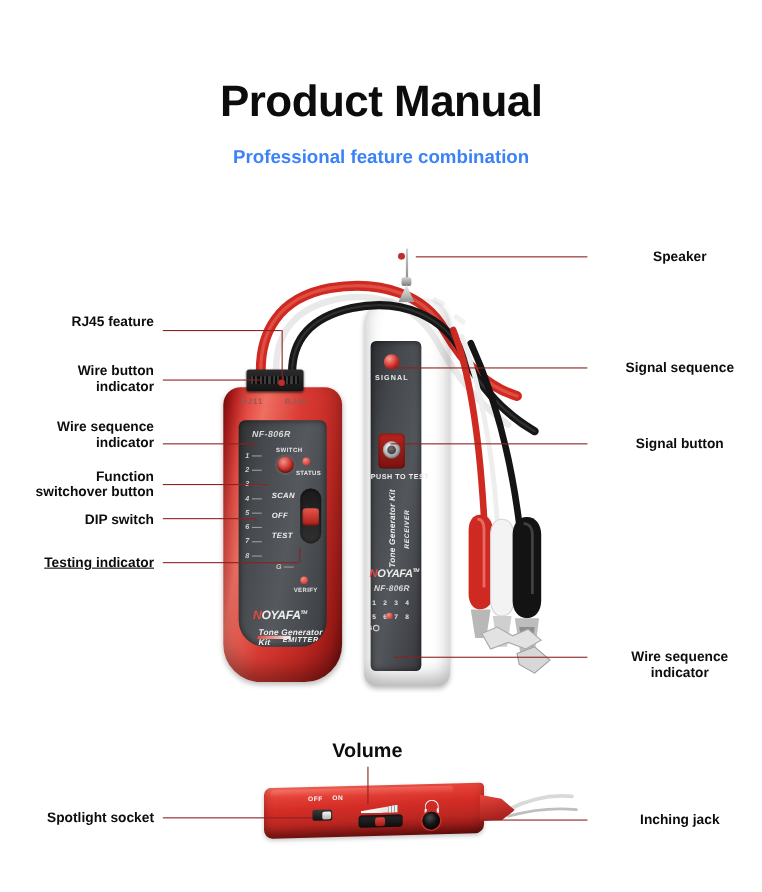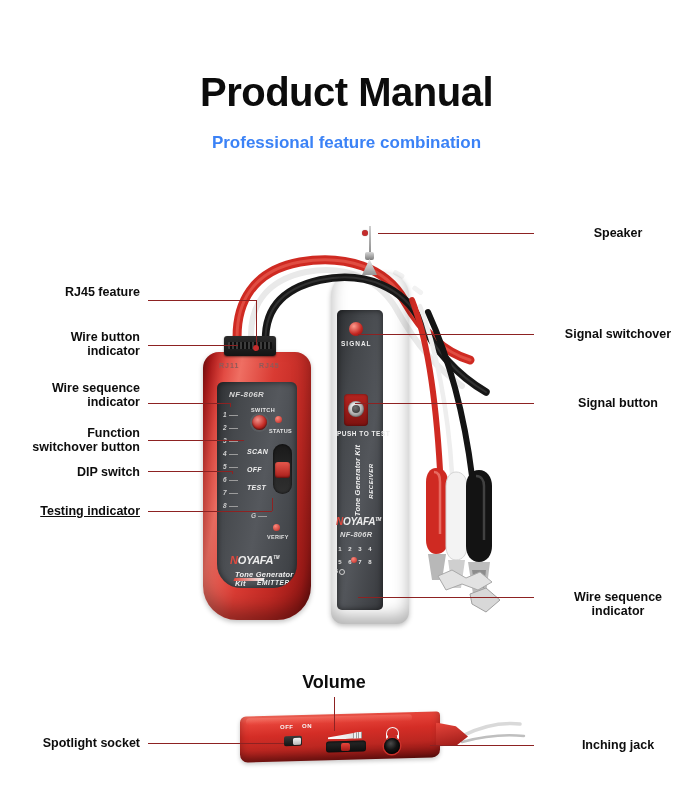--- a/index.html
+++ b/index.html
@@ -547,19 +547,19 @@
 indicator</div>
 <div class="label right-al" style="left:0px; top:381px; width:140px;">Wire sequence
 indicator</div>
 <div class="label right-al" style="left:0px; top:426px; width:140px;">Function
 switchover button</div>
 <div class="label right-al" style="left:0px; top:465px; width:140px;">DIP switch</div>
 <div class="label right-al" style="left:0px; top:504px; width:140px;text-decoration:underline;">Testing indicator</div>
 <div class="label right-al" style="left:0px; top:736px; width:140px;">Spotlight socket</div>
 
 <div class="label left-al" style="left:548px; top:226px; width:140px;">Speaker</div>
-<div class="label left-al" style="left:548px; top:327px; width:140px;">Signal switchover</div>
+<div class="label left-al" style="left:548px; top:327px; width:140px;">Signal sequence</div>
 <div class="label left-al" style="left:548px; top:396px; width:140px;">Signal button</div>
 <div class="label left-al" style="left:548px; top:590px; width:140px;">Wire sequence
 indicator</div>
 <div class="label left-al" style="left:548px; top:738px; width:140px;">Inching jack</div>
 
 <div class="label center-al" style="left:284px; top:675px; width:100px; font-size:18px;">Volume</div>
 
 </body></html>

